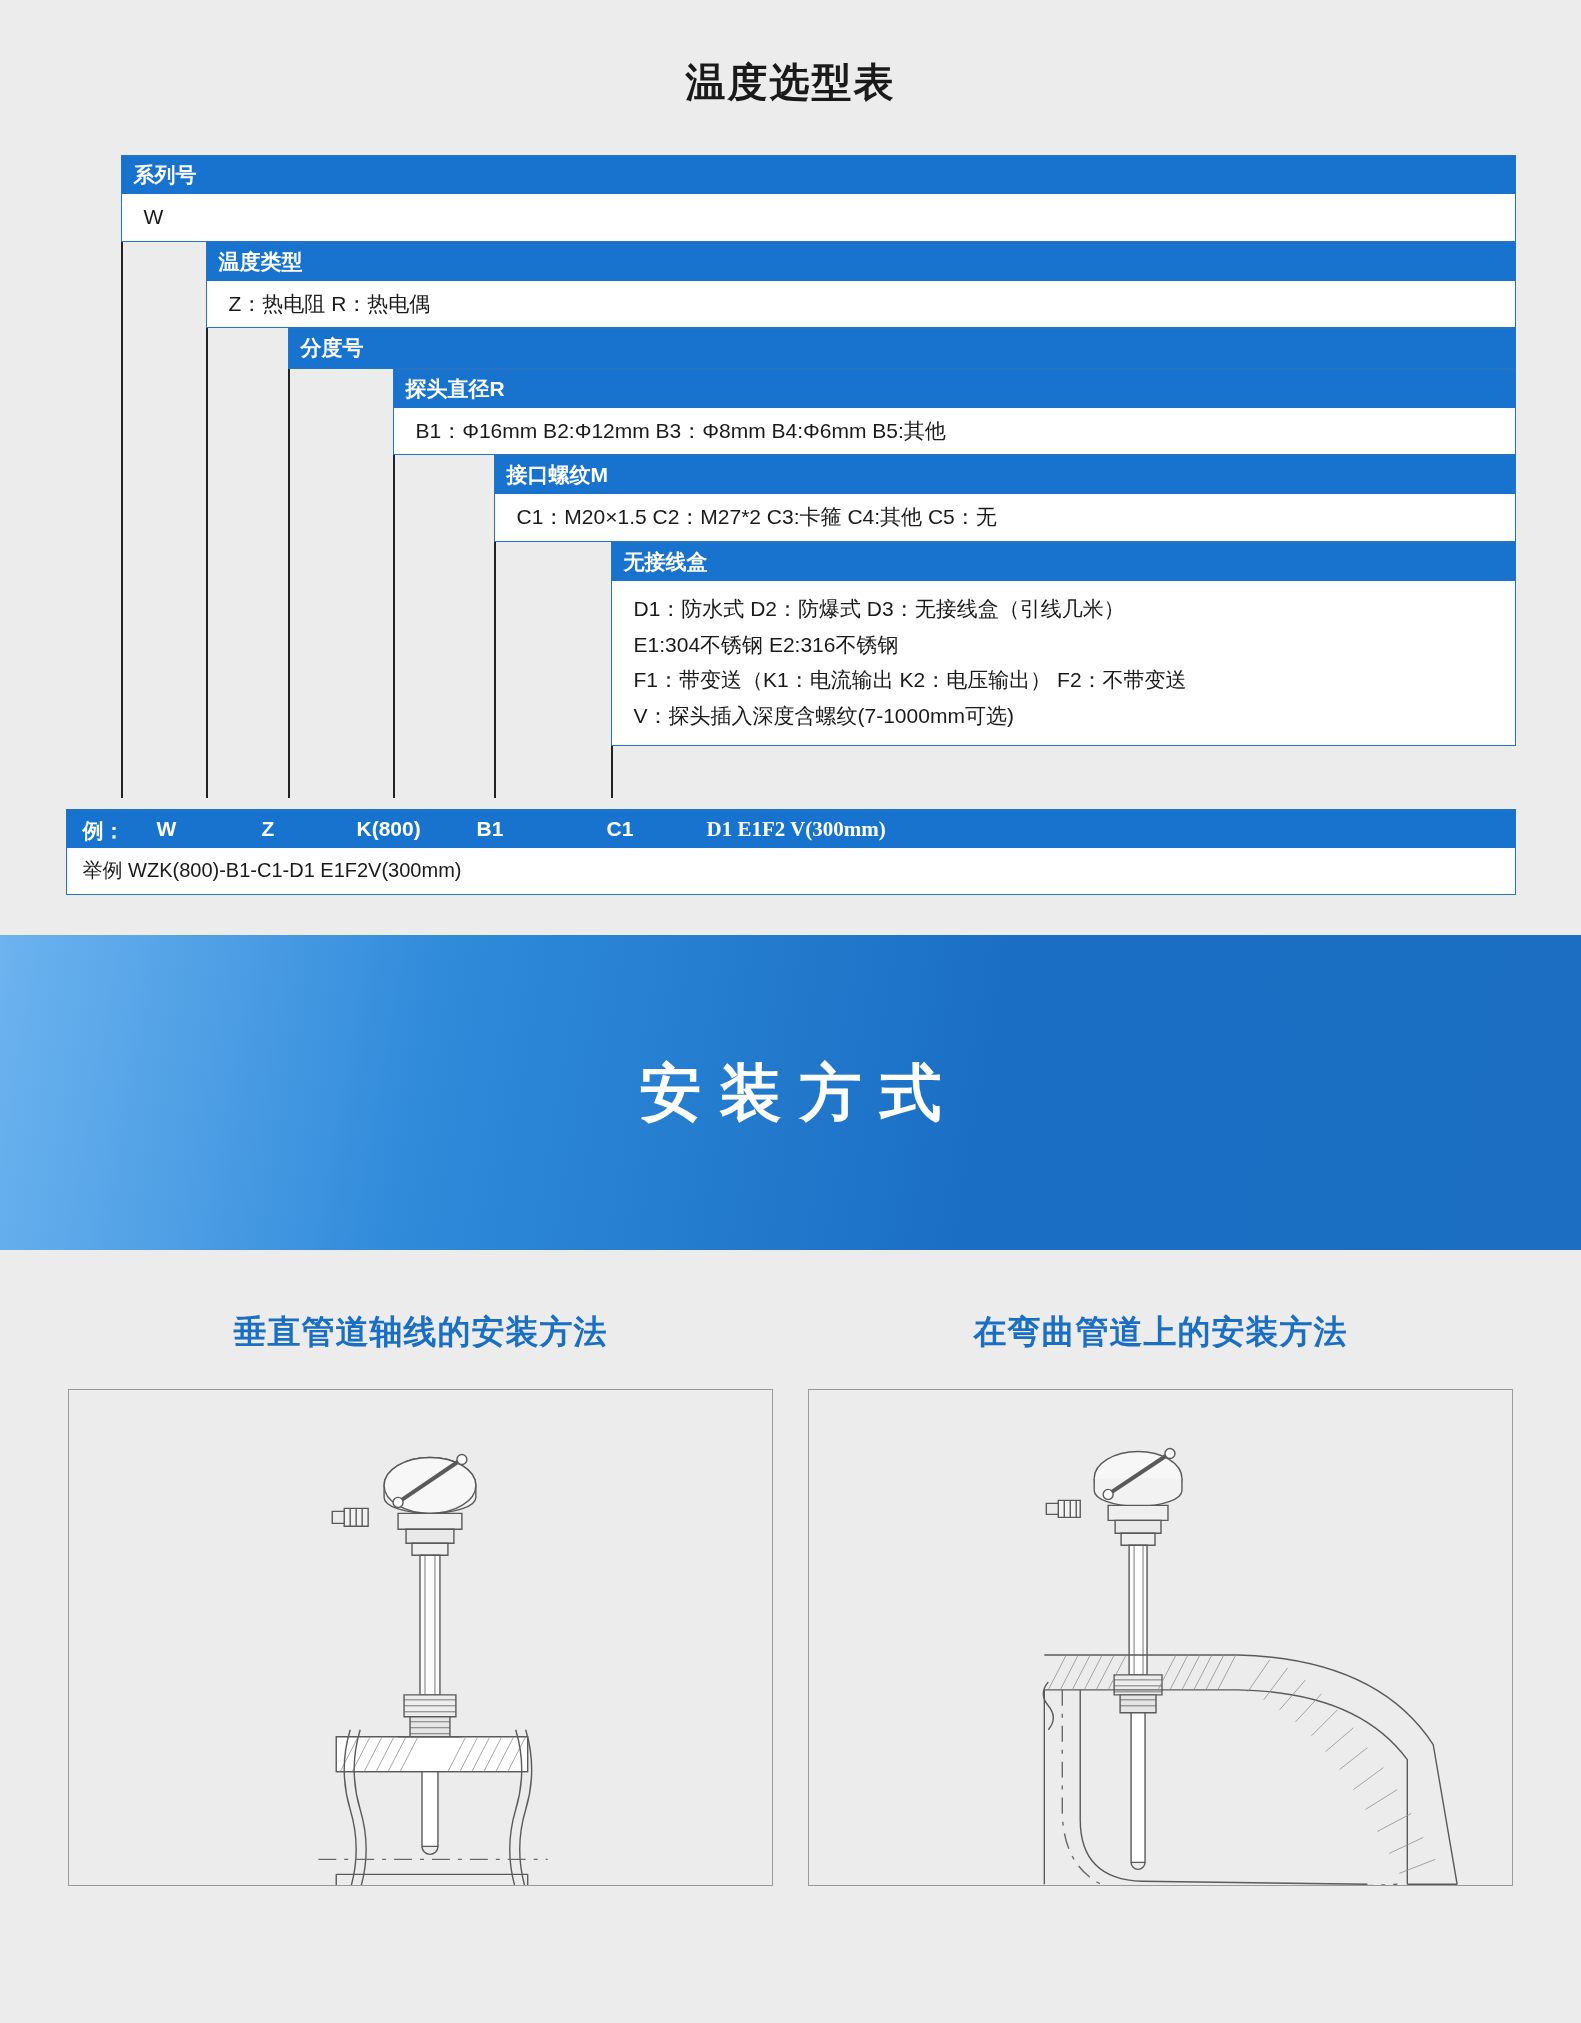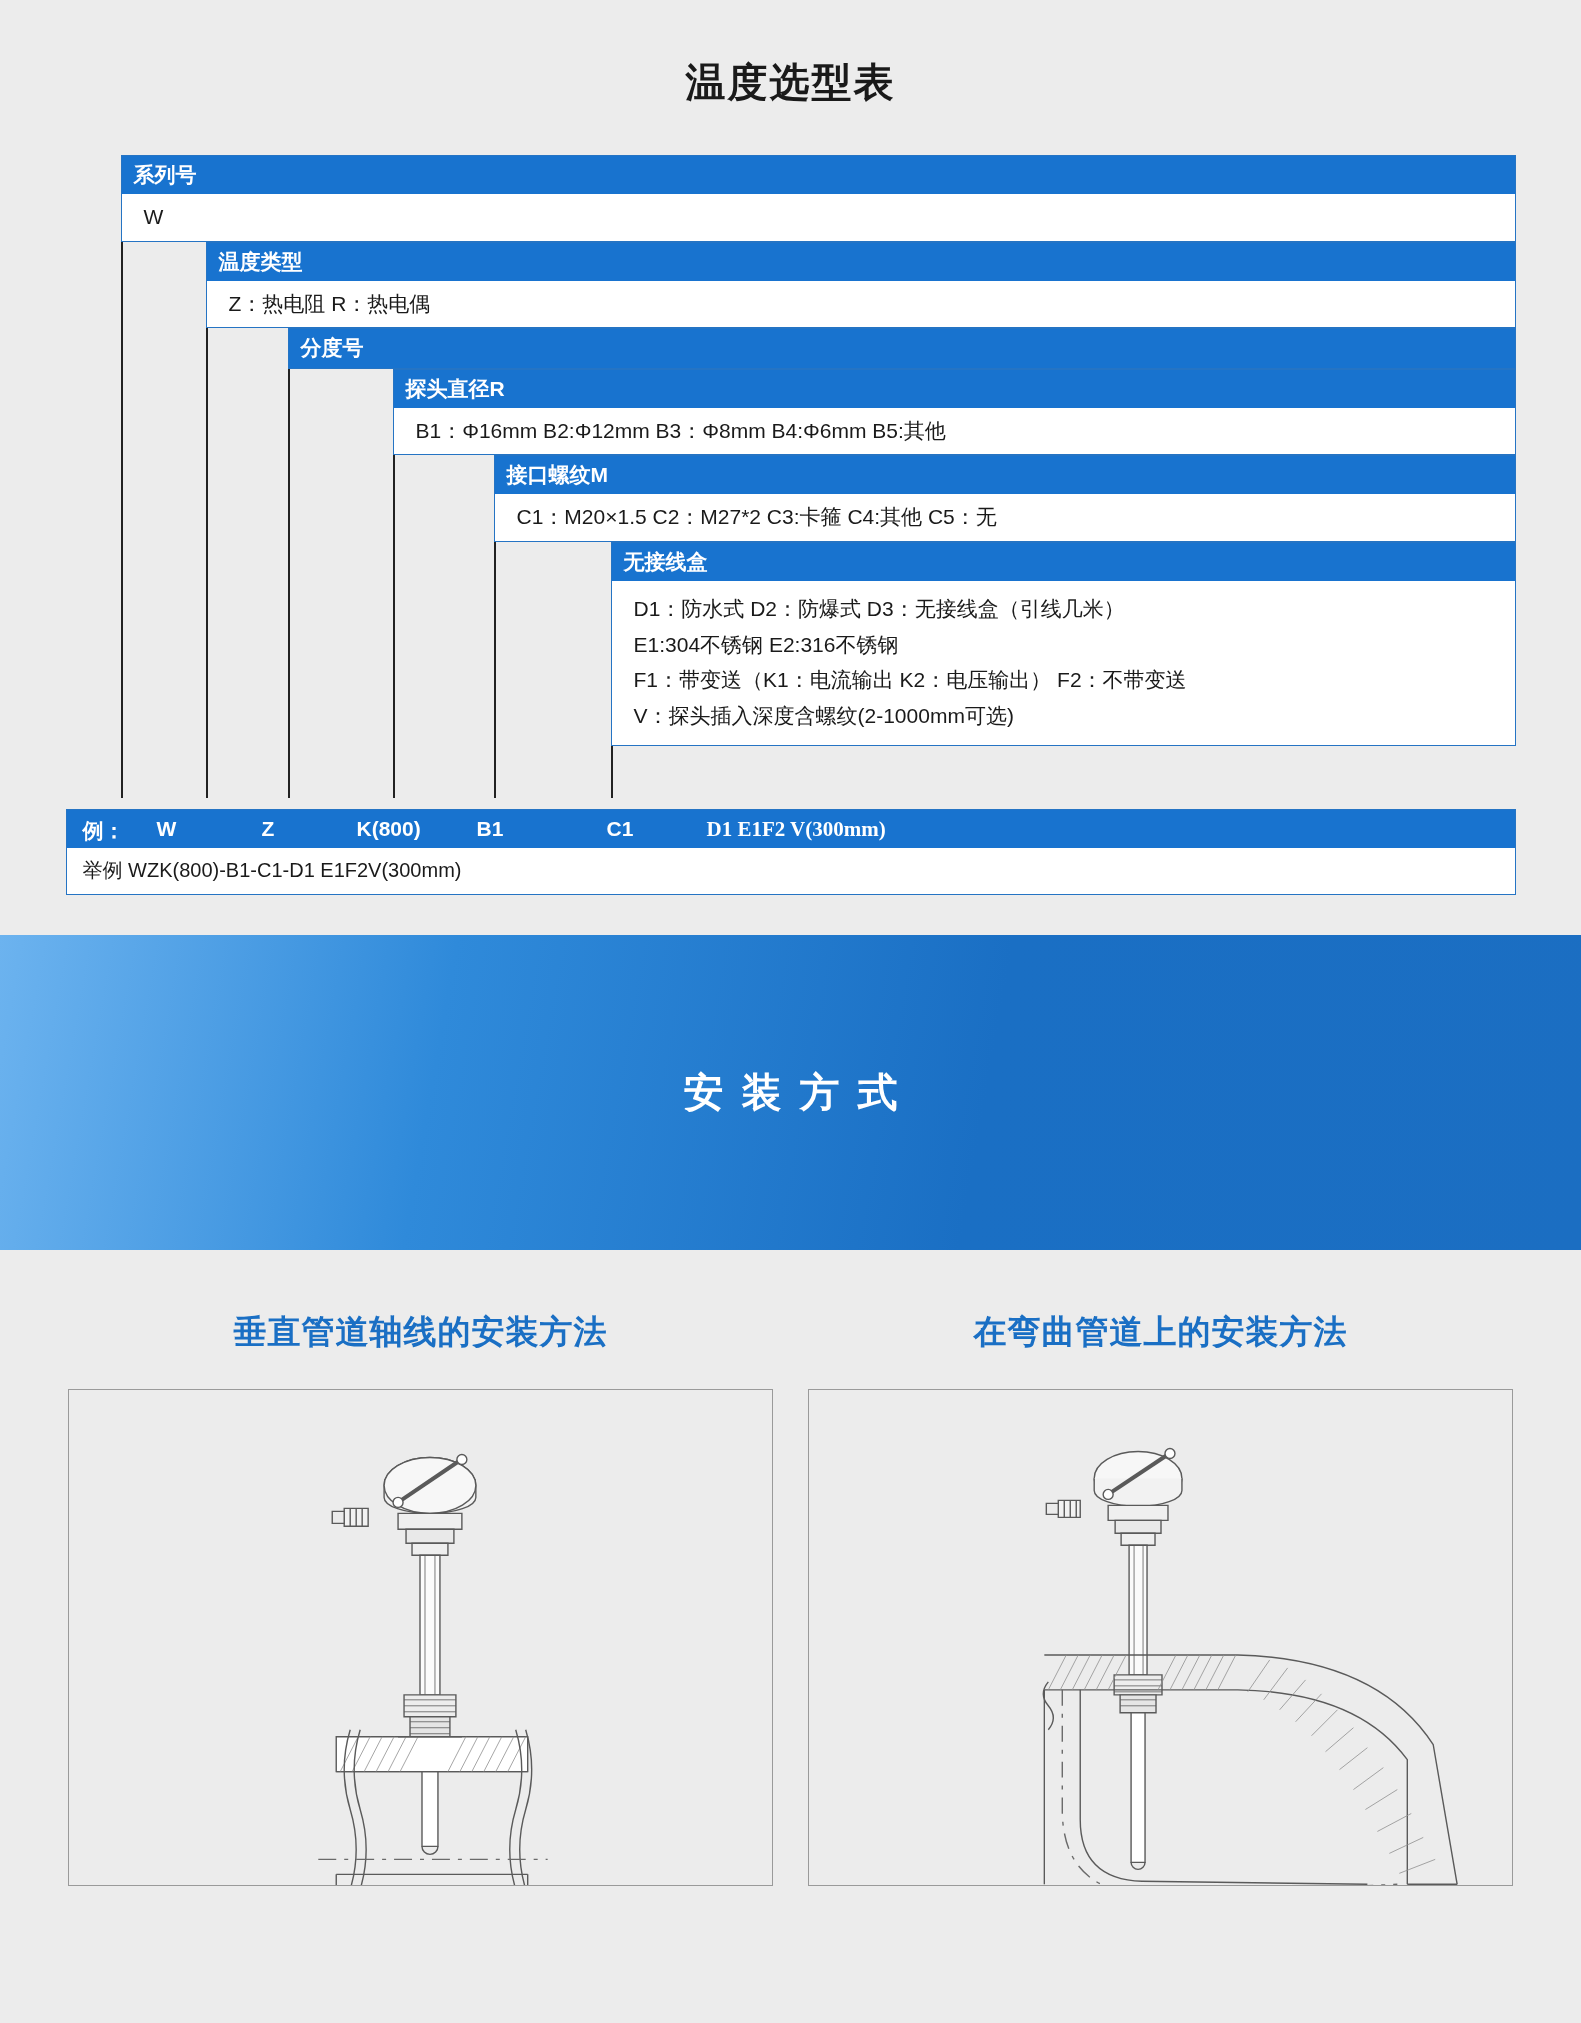--- a/index.html
+++ b/index.html
@@ -100,21 +100,21 @@
   .banner {
     height: 315px;
     background: linear-gradient(100deg, #6cb3ef 0%, #2f8ada 28%, #1a6fc4 62%, #1b6ec2 100%);
     display: flex;
     align-items: center;
     justify-content: center;
   }
   .banner h2 {
     margin: 0;
     color: #fff;
-    font-size: 40px;
+    font-size: 62px;
     font-weight: bold;
     letter-spacing: 18px;
     text-indent: 18px;
   }
 
   
   .install {
     background: #ececec;
     padding: 40px 0 40px 0;
   }
@@ -183,21 +183,21 @@
         <div class="row-head">接口螺纹M</div>
         <div class="row-body">C1：M20×1.5 C2：M27*2 C3:卡箍 C4:其他 C5：无</div>
       </div>
 
       <div class="row-block" style="margin-left:545px; width:905px;">
         <div class="row-head">无接线盒</div>
         <div class="row-body multi">
           <div>D1：防水式 D2：防爆式 D3：无接线盒（引线几米）</div>
           <div>E1:304不锈钢 E2:316不锈钢</div>
           <div>F1：带变送（K1：电流输出 K2：电压输出） F2：不带变送</div>
-          <div>V：探头插入深度含螺纹(2-1000mm可选)</div>
+          <div>V：探头插入深度含螺纹(7-1000mm可选)</div>
         </div>
       </div>
 
       <div style="height:63px;"></div>
     </div>
 
     <div class="example-wrap" style="width:1450px;">
       <div class="example-head">
         <span style="left:16px;">例：</span>
         <span style="left:90px;">W</span>

